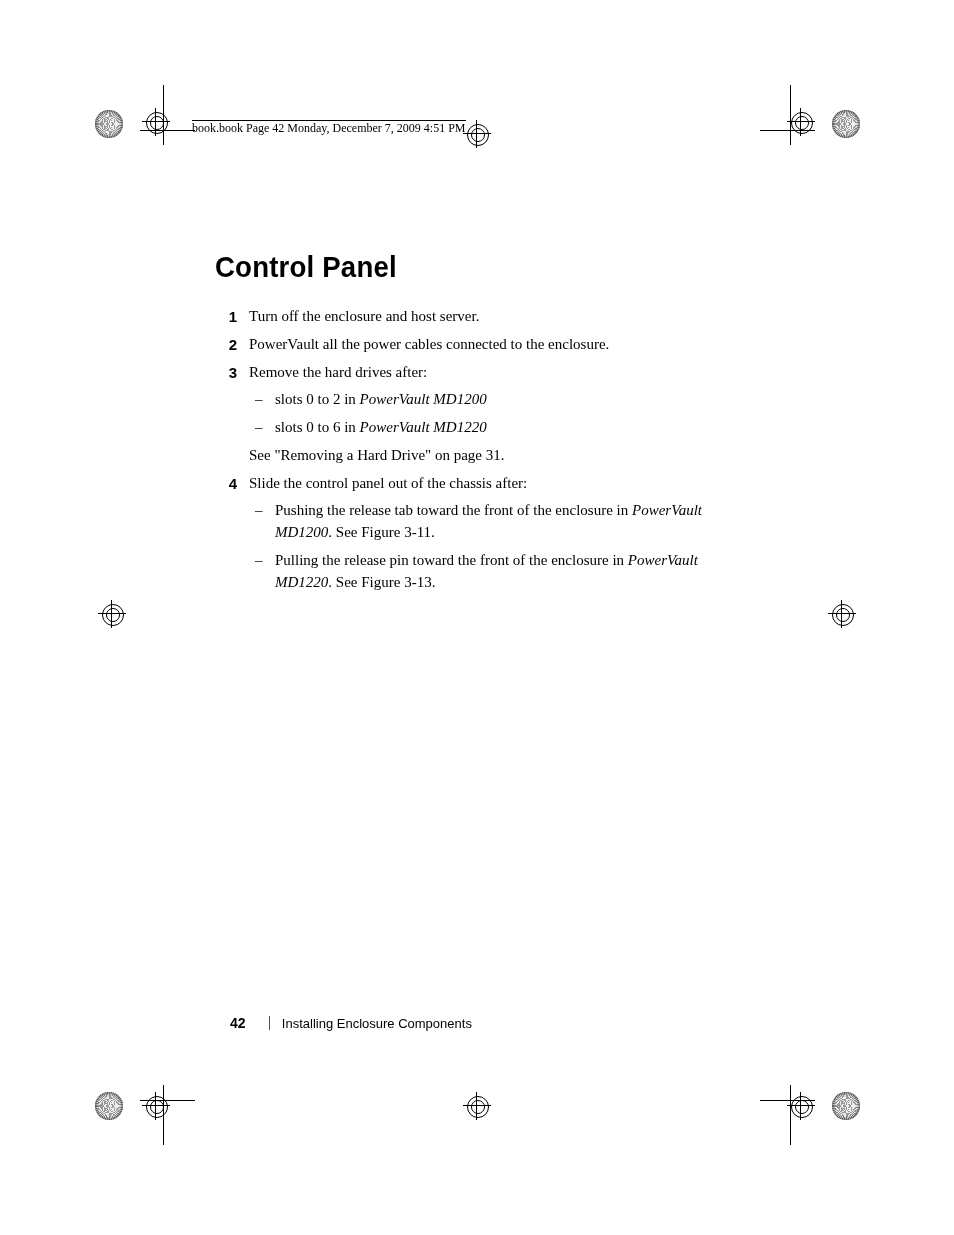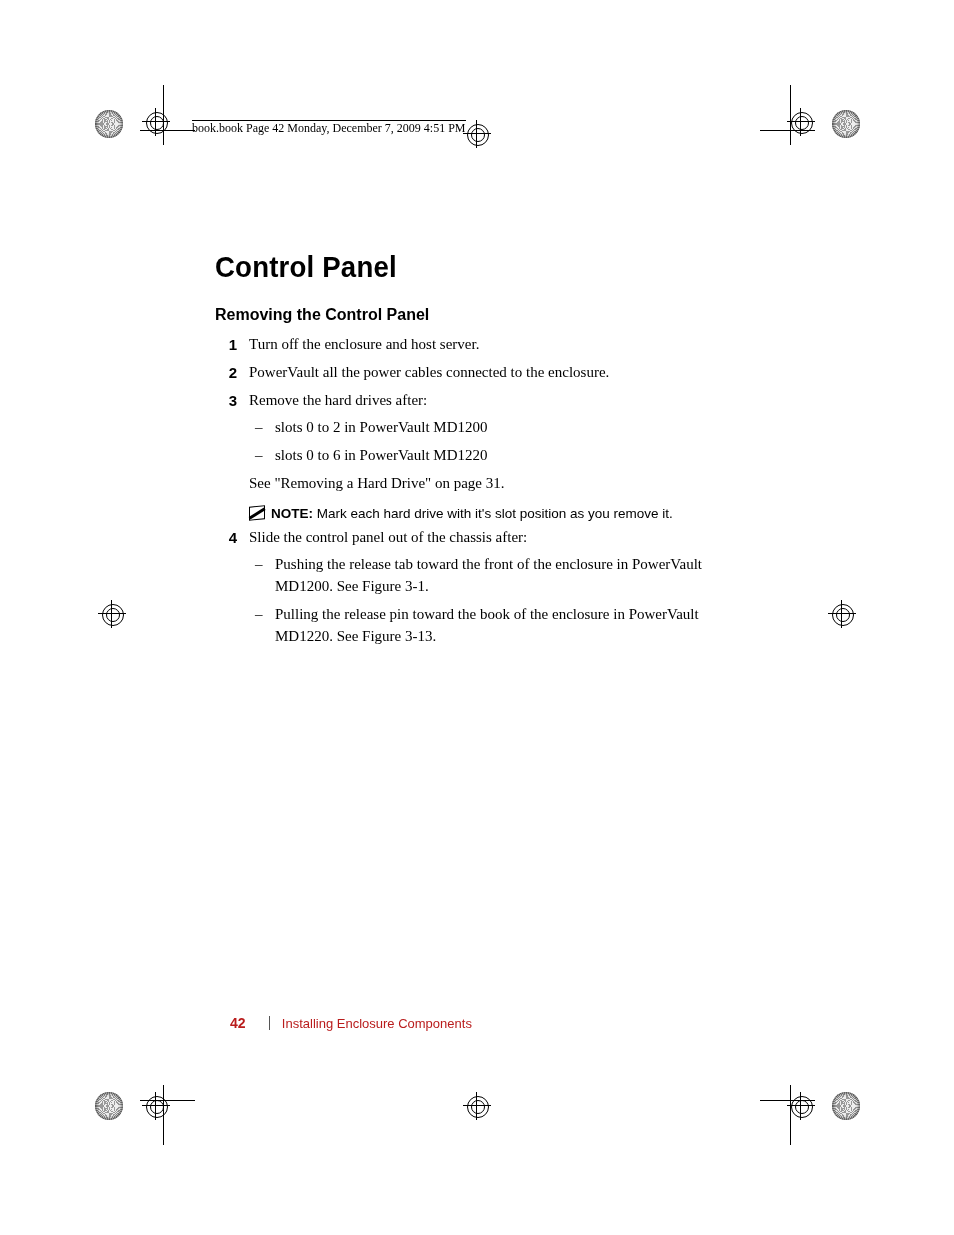--- a/index.html
+++ b/index.html
@@ -97,21 +97,21 @@
   ul.sub li {
     display: flex;
     margin-bottom: 6px;
   }
   ul.sub li .dash {
     width: 20px;
     flex: 0 0 20px;
     padding-left: 6px;
   }
   ul.sub li .t { flex: 1; }
-  .em { }
+  .em { font-style: italic; }
   .noteicon {
     display:inline-block;
     width:16px; height:16px;
     vertical-align: -3px;
     margin-right: 6px;
     position: relative;
   }
   .noteicon .box {
     position:absolute; left:0; top:1px; width:14px; height:12px;
     border:1.5px solid #000; transform: skewY(-6deg);
@@ -127,21 +127,21 @@
   }
   .notebox .nl { font-weight: bold; }
   .see { font-family: Georgia, serif; display:block; margin-top:4px; }
 
   .footer {
     position: absolute;
     left: 230px;
     top: 1015px;
     font-family: Arial, sans-serif;
     font-size: 13px;
-    color:#b91c1c;
+    color:#000000;
   }
   .footer .pg { font-weight: bold; margin-right: 12px; font-size:14px;}
   .footer .sep { color:#555; margin: 0 8px; display:inline-block; height:14px; border-left:1px solid #555; vertical-align:-2px;}
 </style>
 </head>
 <body>
 
 <div class="radial" style="left:95px; top:110px;"></div>
 <div class="reg-mark" style="left:142px; top:108px;">
   <div class="c1"></div>
@@ -207,21 +207,20 @@
   <div class="c1"></div>
     <div class="c2"></div>
   <div class="hv" style="left:13px; top:0; width:1px; height:28px;"></div>
   <div class="hv" style="left:0; top:13px; width:28px; height:1px;"></div>
 </div>
 
 <div class="running-head">book.book  Page 42  Monday, December 7, 2009  4:51 PM</div>
 
 <div class="content">
   <h1 class="section">Control Panel</h1>
-  <h2 class="sub">Removing the Control Panel</h2>
 
   <ol class="steps">
     <li>
       <span class="num">1</span>
       <span class="body">Turn off the enclosure and host server.</span>
     </li>
     <li>
       <span class="num">2</span>
       <span class="body">PowerVault all the power cables connected to the enclosure.</span>
     </li>
@@ -241,42 +240,37 @@
             <span class="t">
               <span>slots 0 to 6 in </span><span class="em">PowerVault MD1220</span>
             </span>
           </li>
         </ul>
         <span class="see">See "Removing a Hard Drive" on page 31.</span>
       </span>
     </li>
   </ol>
 
-  <div class="notebox">
-    <span class="noteicon">
-      <span class="box"></span><span class="pen"></span>
-    </span><span class="nl">NOTE:</span><span> Mark each hard drive with it's slot position as you remove it.</span>
-  </div>
 
   <ol class="steps">
     <li>
       <span class="num">4</span>
       <span class="body">
         <span>Slide the control panel out of the chassis after:</span>
         <ul class="sub">
           <li>
             <span class="dash">–</span>
             <span class="t">
-              <span>Pushing the release tab toward the front of the enclosure in </span><span class="em">PowerVault MD1200</span><span>. See Figure 3-1.</span>
-            </span>
-          </li>
-          <li>
-            <span class="dash">–</span>
-            <span class="t">
-              <span>Pulling the release pin toward the book of the enclosure in </span><span class="em">PowerVault MD1220</span><span>. See Figure 3-13.</span>
+              <span>Pushing the release tab toward the front of the enclosure in </span><span class="em">PowerVault MD1200</span><span>. See Figure 3-11.</span>
+            </span>
+          </li>
+          <li>
+            <span class="dash">–</span>
+            <span class="t">
+              <span>Pulling the release pin toward the front of the enclosure in </span><span class="em">PowerVault MD1220</span><span>. See Figure 3-13.</span>
             </span>
           </li>
         </ul>
       </span>
     </li>
   </ol>
 </div>
 
 <div class="footer">
   <span class="pg">42</span>

